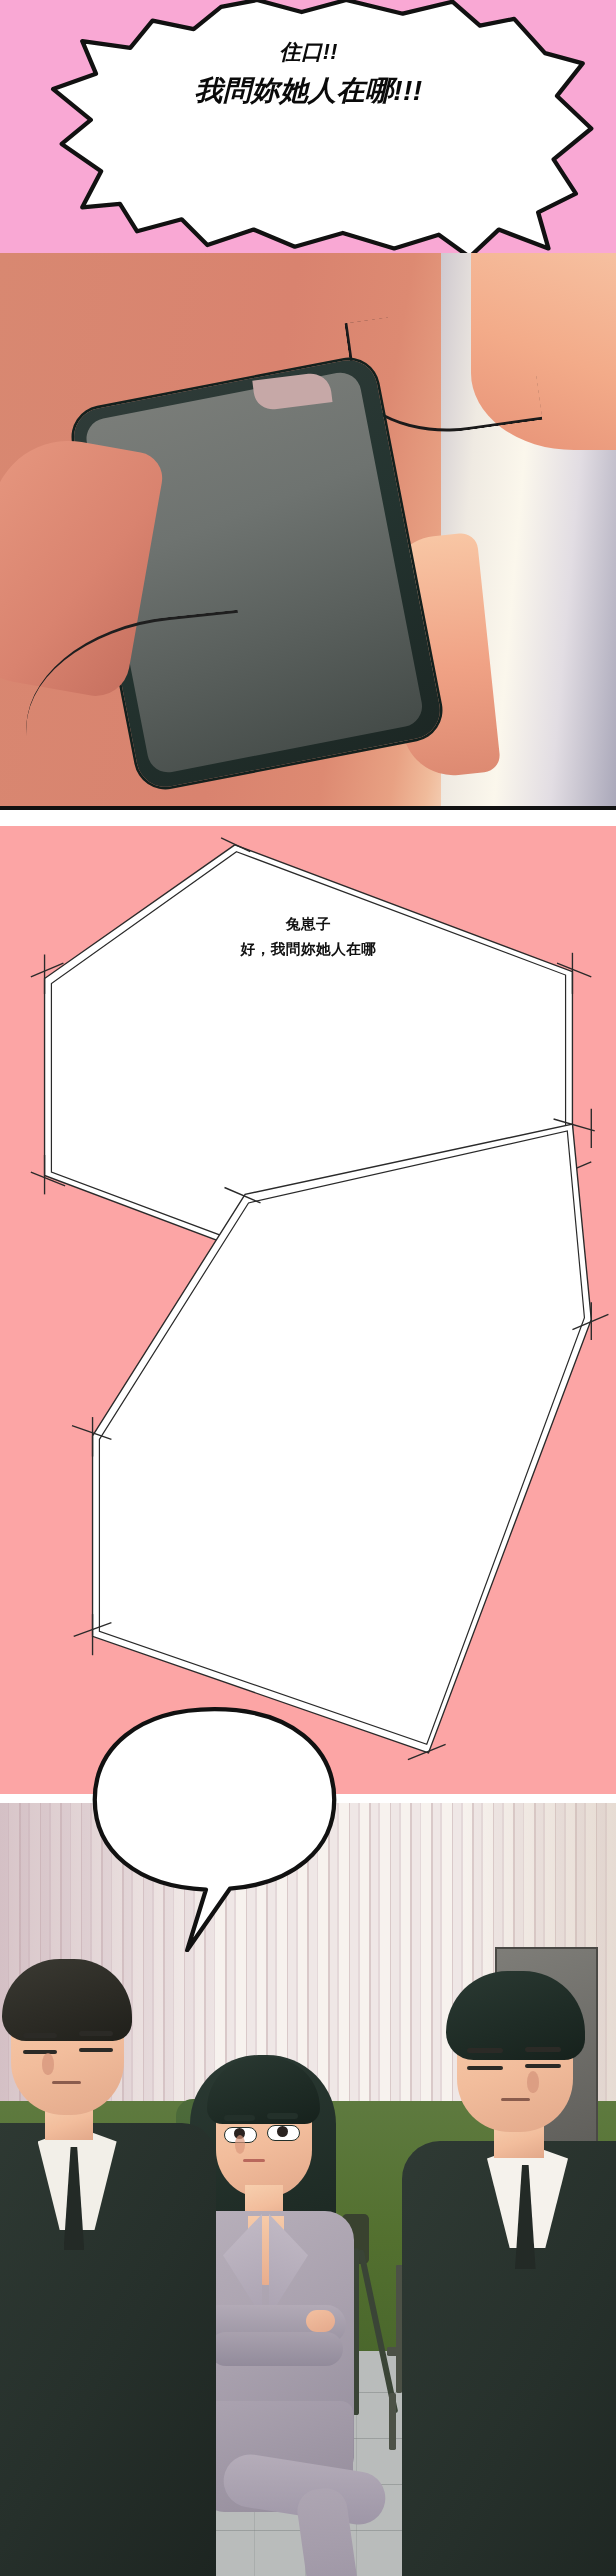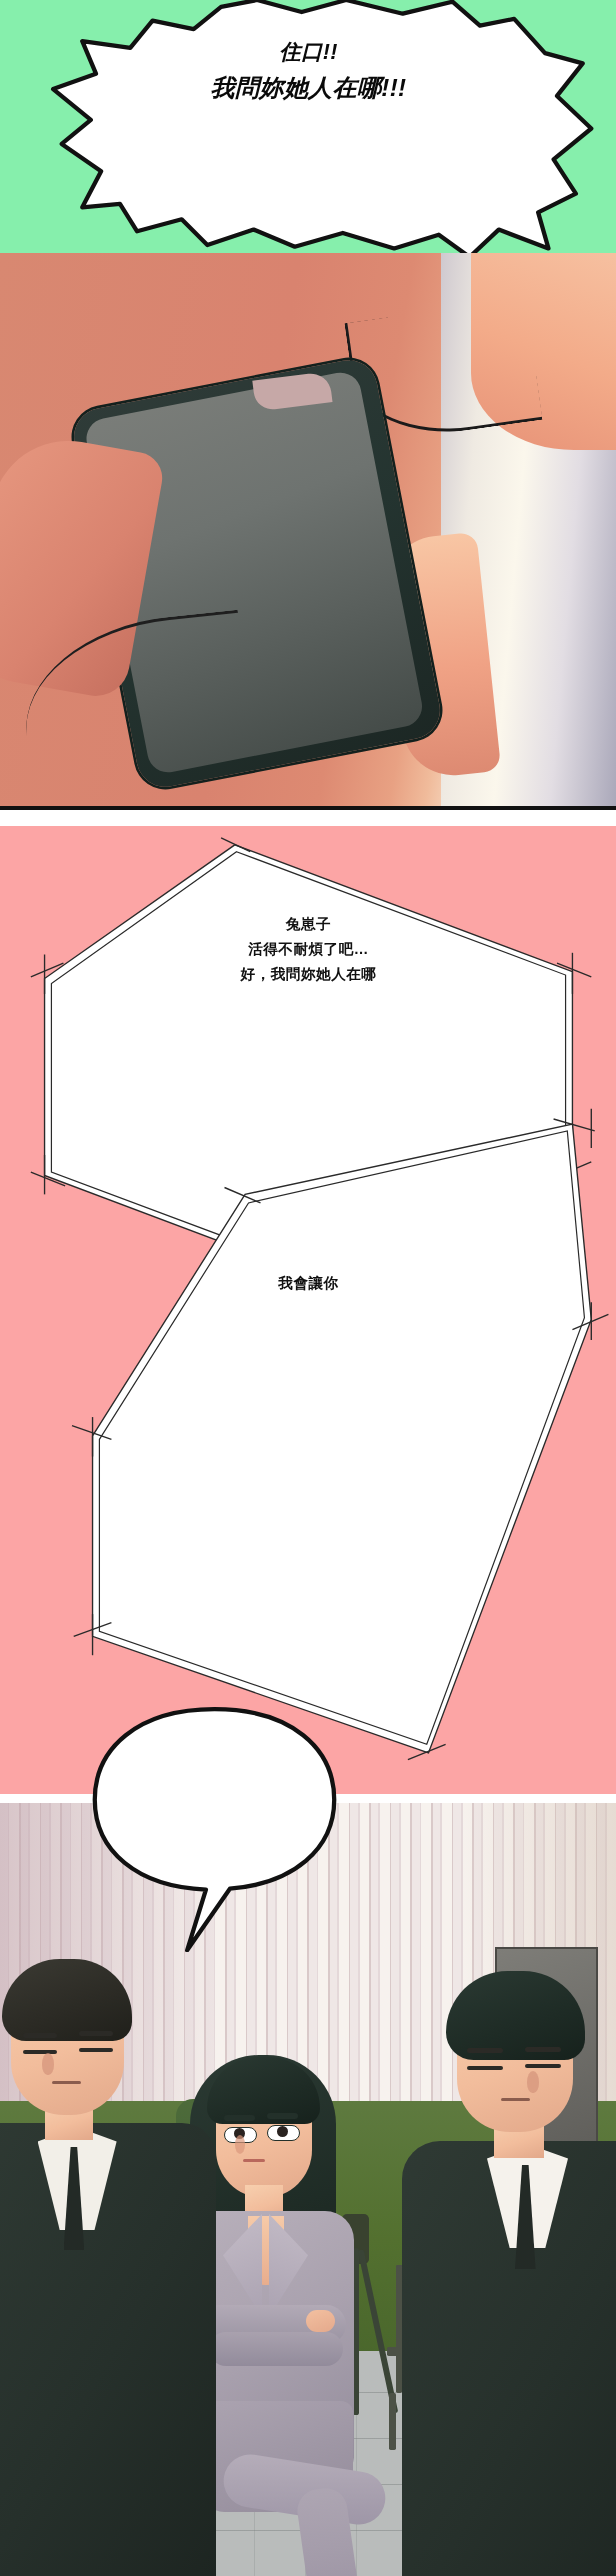--- a/index.html
+++ b/index.html
@@ -31,21 +31,21 @@
     text-align:center;
     color:#0a0a0a;
     font-size:19.7px;
     line-height:1.55;
     font-style:italic;
     font-weight:700;
     letter-spacing:0.4px;
     pointer-events:none;
   }
   .spiky-text .l1{font-size:21.4px;}
-  .spiky-text .l2{font-size:24px;text-align:center;}
+  .spiky-text .l2{font-size:28px;text-align:center;}
 
   
   #panel2{top:253px;height:557px;}
   .p2-bg{
     position:absolute;inset:0;
     background:
       linear-gradient(100deg,#d88871 0%,#d9836f 42%,#dd8a72 58%,#e8a183 68%,#f0bb9b 73%,#f7ddc6 78%,#e6e3e2 84%,#b9b6c4 93%,#8d8ca2 100%);
   }
   .p2-skinhi{
     position:absolute;right:0;top:0;width:146px;height:197px;
@@ -311,21 +311,21 @@
   }
 
   
   .sr{position:absolute;width:0.9px;height:0.9px;overflow:hidden;clip:rect(0 0 0 0);}
 </style>
 </head>
 <body>
 
 <div id="page">
 
-  <div class="panel" id="panel1" style="top:0;height:253px;background:#86efac;">
+  <div class="panel" id="panel1" style="top:0;height:253px;background:#f9a8d4;">
 
     <div class="spiky-wrap">
       <svg viewBox="0 0 720 300" preserveAspectRatio="none" aria-hidden="true">
         <polygon points="258,8 300,0 352,14 404,0 470,16 528,2 560,30 600,22 636,62 680,74
                   650,112 690,150 646,186 672,226 628,248 640,290 582,268 548,300
                   512,274 460,290 400,272 344,288 296,268 242,286 212,256 160,270
                   140,238 96,242 118,200 72,168 106,140 62,104 112,86 96,48 152,56
                   178,24 226,34" fill="#ffffff" stroke="#111111" stroke-width="5" stroke-linejoin="round"></polygon>
       </svg>
       <div class="spiky-text">
@@ -388,26 +388,24 @@
         <line x1="646" y1="342" x2="694" y2="356"></line>
         <line x1="690" y1="556" x2="690" y2="600"></line>
         <line x1="668" y1="588" x2="710" y2="570"></line>
         <line x1="262" y1="422" x2="304" y2="440"></line>
         <line x1="476" y1="1090" x2="520" y2="1072"></line>
       </g>
     </svg>
 
     <div class="hex-text" id="hexTextA">
       <div>兔崽子</div>
-      <div>活得不耐煩了吧…</div>
       <div>好，我問妳她人在哪</div>
     </div>
 
     <div class="hex-text" id="hexTextB">
-      <div>我會讓你</div>
     </div>
   </div>
 
   <div id="ovalWrap">
     <svg viewBox="0 0 300 290" aria-hidden="true">
       <path d="M150 6 C60 6 10 52 10 112 C10 172 60 214 140 217 L118 288 L168 216 C242 210 290 170 290 112 C290 52 240 6 150 6 Z" fill="#ffffff" stroke="#111111" stroke-width="5" stroke-linejoin="round"></path>
     </svg>
   </div>
 
   <div class="panel" id="panel4">

